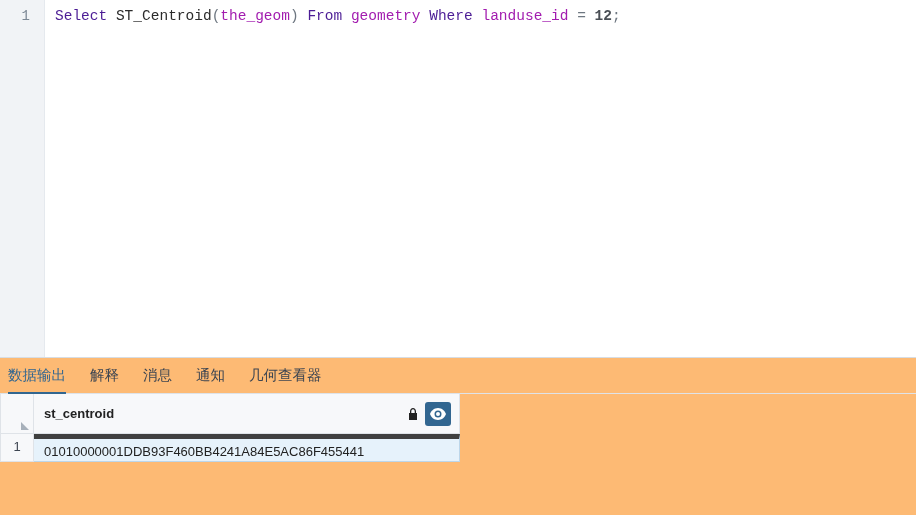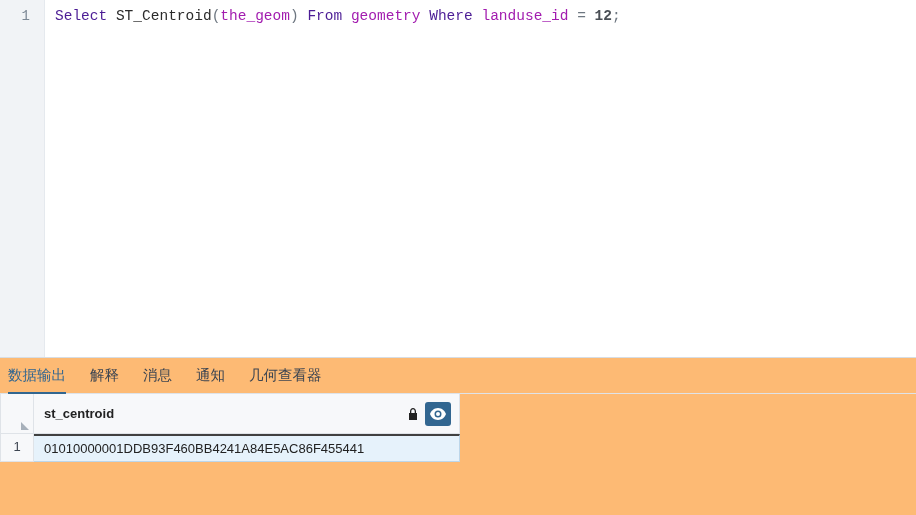--- a/index.html
+++ b/index.html
@@ -119,21 +119,21 @@
     color: #3d4551;
     height: 28px;
   }
   .rcell {
     background: #e6f2fb;
     padding: 0 10px;
     line-height: 26px;
     height: 28px;
     font-family: Arial, sans-serif;
     color: #222;
-    border-top: 2px solid #404040;
+    border-top: 5px solid #404040;
     border-bottom: 1px solid #bcd6ea;
     border-right: 1px solid #bcd6ea;
   }
   svg { display: block; }
 </style>
 </head>
 <body>
 
 <div class="root">
 

